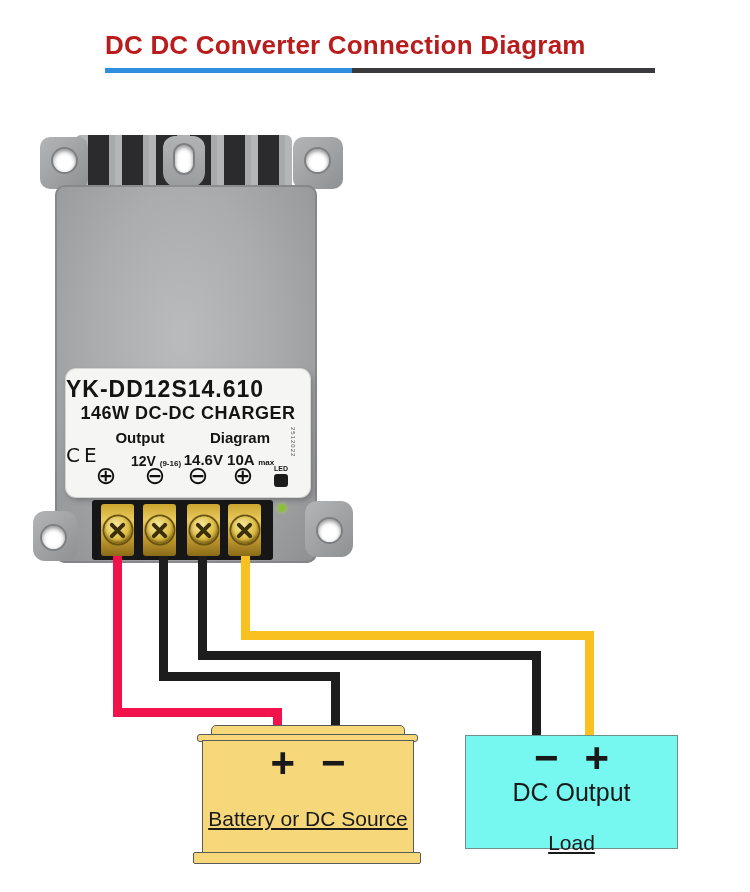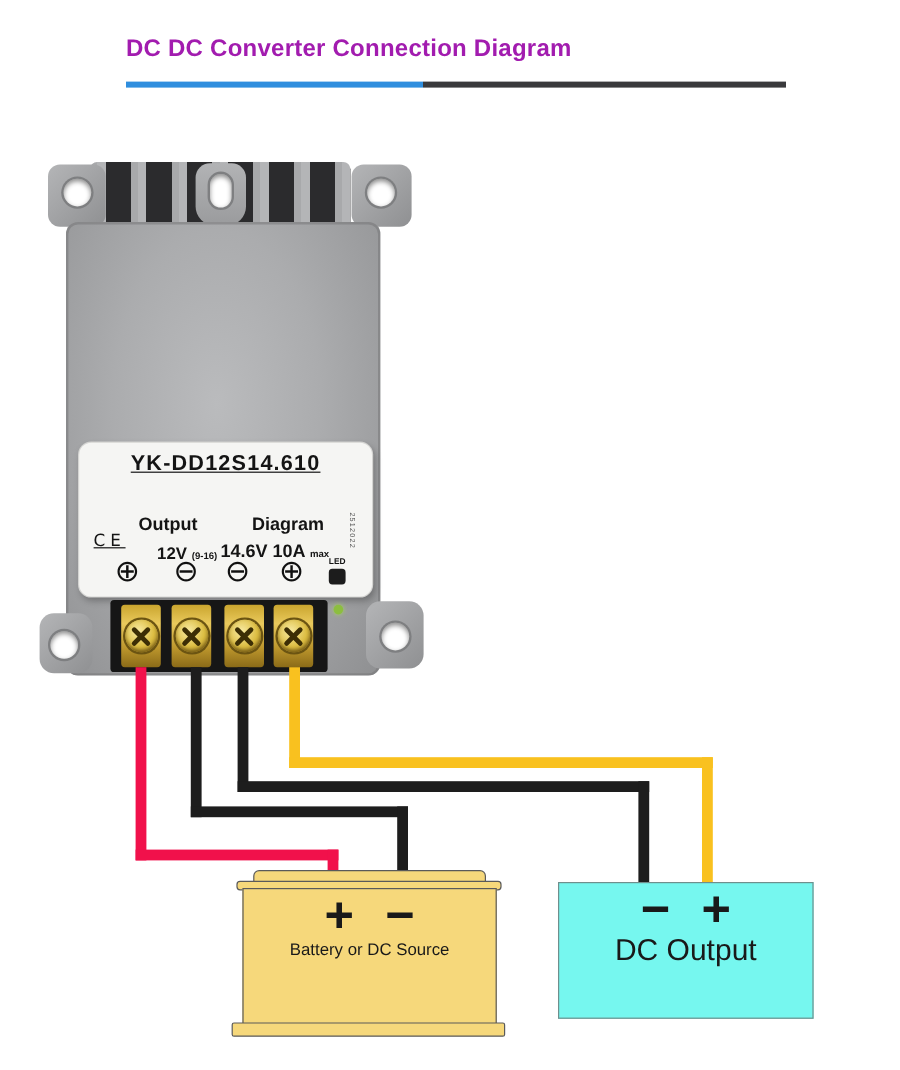--- a/index.html
+++ b/index.html
@@ -1,22 +1,22 @@
 <!DOCTYPE html>
 <html><head>
 <meta charset="utf-8">
 <style>
   * { margin:0; padding:0; box-sizing:border-box; }
   html,body { background:#ffffff; }
   body { font-family:"Liberation Sans", sans-serif; }
   .stage { position:relative; width:750px; height:892px; background:#ffffff; overflow:hidden; }
 
   
-  .title { position:absolute; left:105px; top:30px; width:560px; font-size:20px; font-weight:bold;
-           color:#a21caf; letter-spacing:0.2px; white-space:nowrap; }
+  .title { position:absolute; left:105px; top:30px; width:560px; font-size:26px; font-weight:bold;
+           color:#b91c1c; letter-spacing:0.2px; white-space:nowrap; }
   .title-underline { position:absolute; left:105px; top:68px; width:550px; height:5px;
            background:linear-gradient(90deg,#2f8ede 0 45%,#3a3a3c 45% 100%); }
 
   
   .attention { position:absolute; left:368px; top:156px; width:370px; font-size:17px; color:#141414; line-height:24px; }
 
   
   .device { position:absolute; left:35px; top:133px; width:316px; height:432px; }
   .top-fins { position:absolute; left:40px; top:2px; width:217px; height:60px;
       background:repeating-linear-gradient(90deg,#a8a9ab 0 6px,#b4b5b7 6px 13px,#2b2b2d 13px 34px);
@@ -42,26 +42,26 @@
   .right-fins { left:276px; top:76px; height:312px; }
   .body-main { position:absolute; left:20px; top:52px; width:262px; height:378px; border-radius:10px;
       background:radial-gradient(ellipse at 48% 40%, #babbbd 0%, #abacae 45%, #9a9b9d 80%, #8e8f91 100%);
       box-shadow:inset 0 0 0 2px rgba(118,119,121,0.55); }
   .power-led { position:absolute; left:243px; top:371px; width:8px; height:8px; border-radius:50%;
       background:#8cbe3f; box-shadow:0 0 4px #a5d35c; }
 
   
   .label { position:absolute; left:31px; top:236px; width:244px; height:128px; background:#f5f5f3;
       border-radius:10px; box-shadow:0 0 0 1px #d4d4d2, 2px 3px 6px rgba(0,0,0,0.28); color:#141414; }
-  .lbl-model { position:absolute; left:0; top:7px; width:100%; text-align:center; font-size:18px; font-weight:bold; letter-spacing:1px;text-decoration:underline; }
+  .lbl-model { position:absolute; left:0; top:7px; width:100%; text-align:left; font-size:23px; font-weight:bold; letter-spacing:1px; }
   .lbl-name  { position:absolute; left:0; top:34px; width:100%; text-align:center; font-size:18px; font-weight:bold; letter-spacing:0.5px; }
   .lbl-io { position:absolute; top:60px; font-size:15px; font-weight:bold; }
   .lbl-input  { left:74px;  transform:translateX(-50%); }
   .lbl-output { left:174px; transform:translateX(-50%); }
-  .lbl-ce { position:absolute; left:12px; top:74px; font-size:14px; letter-spacing:4px; font-weight:400; font-family:"DejaVu Sans", sans-serif;text-decoration:underline; }
+  .lbl-ce { position:absolute; left:0; top:74px; font-size:20px; letter-spacing:4px; font-weight:400; font-family:"DejaVu Sans", sans-serif; }
   .lbl-spec1 { position:absolute; left:90px; top:84px; transform:translateX(-50%); font-size:14px; font-weight:bold; white-space:nowrap; }
   .lbl-spec1 .sub, .lbl-spec2 .sub { font-size:8px; font-weight:bold; }
   .lbl-spec2 { position:absolute; left:163px; top:82px; transform:translateX(-50%); font-size:15px; font-weight:bold; white-space:nowrap; }
   .lbl-sym { position:absolute; top:94px; transform:translateX(-50%); font-family:"DejaVu Sans", sans-serif;
       font-size:25px; line-height:1; color:#101010; }
   .sym1 { left:40px; } .sym2 { left:89px; } .sym3 { left:132px; } .sym4 { left:177px; }
   .lbl-led { position:absolute; left:215px; top:96px; transform:translateX(-50%); font-size:7px; font-weight:bold; text-align:center; }
   .lbl-led-square { position:absolute; left:215px; top:105px; transform:translateX(-50%); width:14px; height:13px;
       background:#1c1c1c; border-radius:3px; }
   .lbl-code { position:absolute; left:230px; top:58px; font-size:6px; color:#555; transform:rotate(90deg); transform-origin:left top; letter-spacing:1px; }
@@ -88,21 +88,21 @@
   .bat-lid1 { position:absolute; left:211px; top:725px; width:194px; height:11px; background:#f6d87b;
       border:1.5px solid #5a5a5a; border-radius:5px 5px 2px 2px; }
   .bat-lid2 { position:absolute; left:197px; top:734px; width:221px; height:8px; background:#f6d87b;
       border:1.5px solid #5a5a5a; border-radius:3px; }
   .bat-body { position:absolute; left:202px; top:740px; width:212px; height:114px; background:#f6d87b;
       border:1.5px solid #5a5a5a; text-align:center; color:#191919; }
   .bat-base { position:absolute; left:193px; top:852px; width:228px; height:12px; background:#f6d87b;
       border:1.5px solid #5a5a5a; border-radius:2px; }
   .pm-row { display:flex; justify-content:center; gap:26px; font-size:42px; font-weight:bold; line-height:40px; margin-top:2px; }
   .box-title { font-size:25px; margin-top:0px; }
-  .box-sub { font-size:14px; margin-top:0; }
+  .box-sub { font-size:21px; margin-top:24px;text-decoration:underline; }
 
   
   .out-box { position:absolute; left:465px; top:735px; width:213px; height:114px; background:#76f7ef;
       border:1.5px solid #6f8f8d; text-align:center; color:#191919; }
 
   [data-interactable="false"] { cursor:default; }
 </style>
 </head>
 <body>
 
@@ -131,20 +131,21 @@
 
     <div class="ear ear-bl" data-interactable="false">
       <div class="hole hole-bl" data-interactable="false"></div>
     </div>
     <div class="ear ear-br" data-interactable="false">
       <div class="hole hole-br" data-interactable="false"></div>
     </div>
 
     <div class="label" data-interactable="false">
       <div class="lbl-model" data-interactable="false">YK-DD12S14.610</div>
+      <div class="lbl-name" data-interactable="false">146W DC-DC CHARGER</div>
       <div class="lbl-io lbl-input" data-interactable="false">Output</div>
       <div class="lbl-io lbl-output" data-interactable="false">Diagram</div>
       <div class="lbl-ce" data-interactable="false">CE</div>
       <div class="lbl-spec1" data-interactable="false">
         <span data-interactable="false">12V</span>
         <span class="sub" data-interactable="false">(9-16)</span>
       </div>
       <div class="lbl-spec2" data-interactable="false">
         <span data-interactable="false">14.6V 10A</span>
         <span class="sub" data-interactable="false">max</span>
@@ -217,15 +218,16 @@
     </div>
     <div class="bat-base" data-interactable="false"></div>
   </div>
 
   <div class="out-box" data-interactable="false">
     <div class="pm-row">
       <span data-interactable="false">−</span>
       <span data-interactable="false">+</span>
     </div>
     <div class="box-title" data-interactable="false">DC Output</div>
+    <div class="box-sub" data-interactable="false">Load</div>
   </div>
 
 </div>
 
 </body></html>

